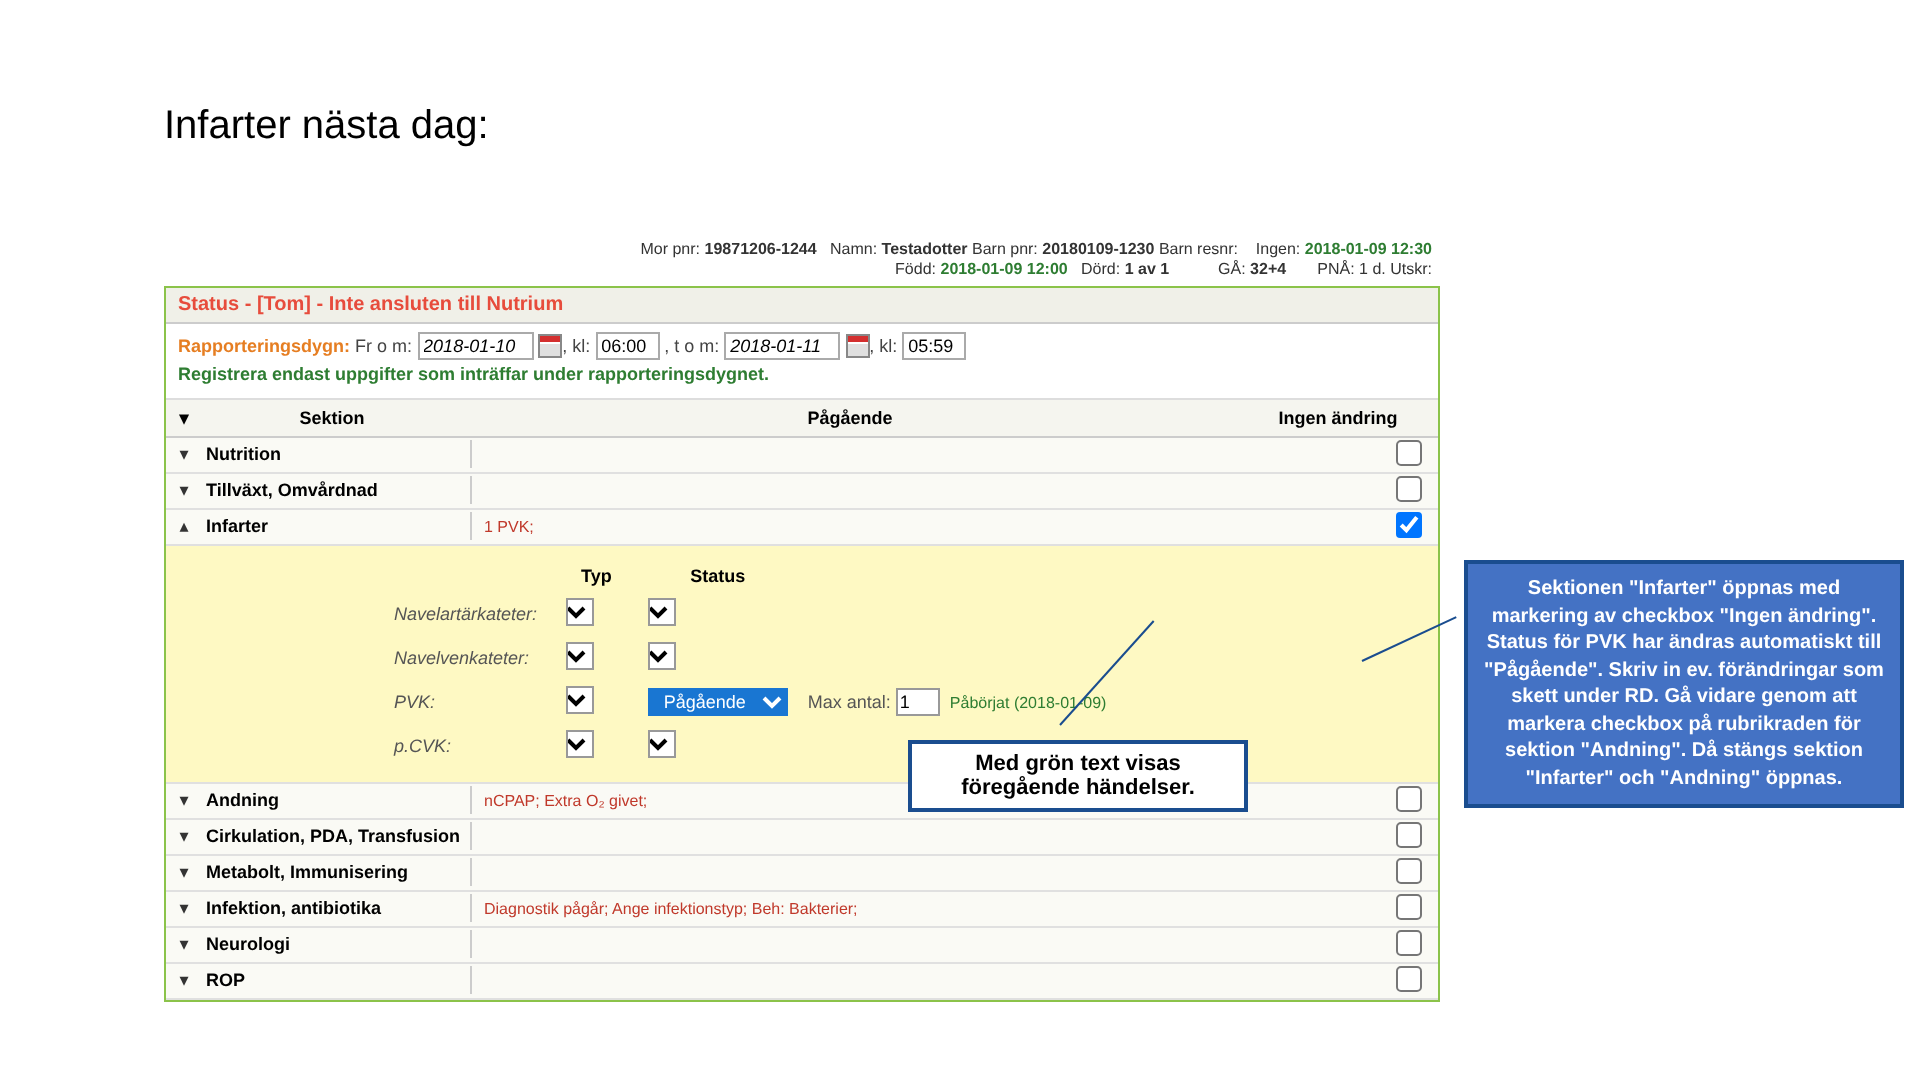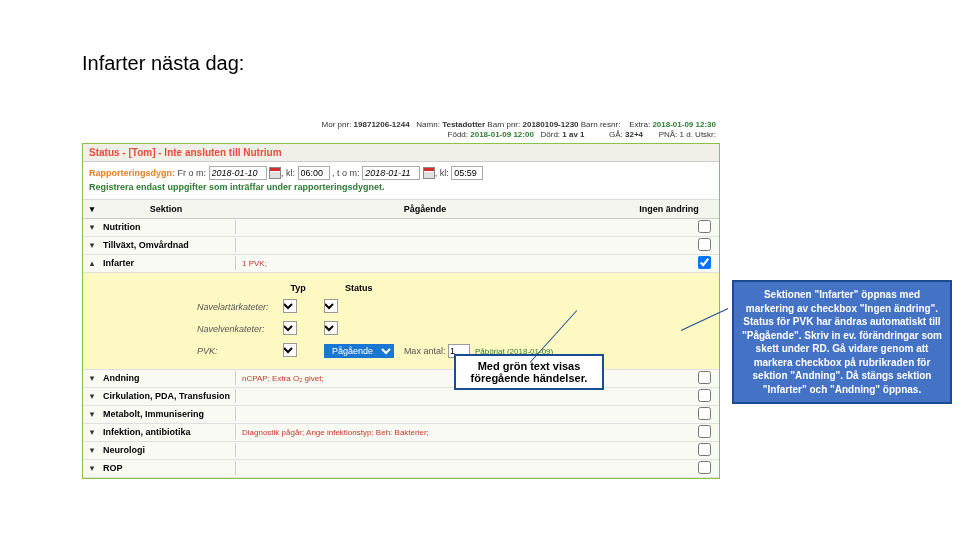--- a/index.html
+++ b/index.html
@@ -51,21 +51,21 @@
 
 <div class="app">
   <div class="header-info">
     <span>Mor pnr:</span>
     <b>19871206-1244</b>&nbsp;&nbsp;
     <span>Namn:</span>
     <b>Testadotter</b>
     <span>Barn pnr:</span>
     <b>20180109-1230</b>
     <span>Barn resnr:</span>&nbsp;&nbsp;&nbsp;
-    <span>Extra:</span>
+    <span>Ingen:</span>
     <span class="hl">2018-01-09 12:30</span><br>
     <span>Född:</span>
     <span class="hl">2018-01-09 12:00</span>&nbsp;&nbsp;
     <span>Dörd:</span>
     <b>1 av 1</b>&nbsp;&nbsp;&nbsp;&nbsp;&nbsp;&nbsp;&nbsp;&nbsp;&nbsp;&nbsp;
     <span>GÅ:</span>
     <b>32+4</b>&nbsp;&nbsp;&nbsp;&nbsp;&nbsp;&nbsp;
     <span>PNÅ: 1 d. Utskr:</span>
   </div>
 
@@ -134,20 +134,26 @@
                 <td><select class="small-sel"></select></td>
                 <td><select class="small-sel"></select></td>
                 <td></td>
               </tr>
               <tr>
                 <td class="lbl">PVK:</td>
                 <td><select class="small-sel"></select></td>
                 <td><select class="status-select"><option>Pågående</option></select></td>
                 <td>Max antal: <input class="small-input" value="1" style=""> &nbsp;<span class="green-text">Påbörjat (2018-01-09)</span></td>
               </tr>
+              <tr>
+                <td class="lbl">p.CVK:</td>
+                <td><select class="small-sel"></select></td>
+                <td><select class="small-sel"></select></td>
+                <td></td>
+              </tr>
             </tbody>
           </table>
         </div>
         <div class="section-row">
           <div class="tri">▾</div>
           <div class="label">Andning</div>
           <div class="sep"></div>
           <div class="content">nCPAP; Extra O₂ givet;</div>
           <div class="chk"><input type="checkbox" style=""></div>
         </div>
@@ -184,16 +190,16 @@
           <div class="label">ROP</div>
           <div class="sep"></div>
           <div class="content"></div>
           <div class="chk"><input type="checkbox" style=""></div>
         </div>
       </div>
 
   </div>
 </div>
 
-<div class="callout-green" style="top:354px; left:454px; width:150px;">Med grön text visas föregående händelser.</div>
+<div class="callout-green" style="top:370px; left:454px; width:170px;">Med grön text visas föregående händelser.</div>
 <div class="callout-blue" style="top:280px; left:732px;">Sektionen "Infarter" öppnas med markering av checkbox "Ingen ändring". Status för PVK har ändras automatiskt till "Pågående". Skriv in ev. förändringar som skett under RD. Gå vidare genom att markera checkbox på rubrikraden för sektion "Andning". Då stängs sektion "Infarter" och "Andning" öppnas.</div>
 <div class="connector2" style="top:330px; left:681px; width:52px; transform: rotate(-25deg);"></div>
 <div class="connector2" style="top:362px; left:530px; width:70px; transform: rotate(-48deg);"></div>
 
 </body></html>

